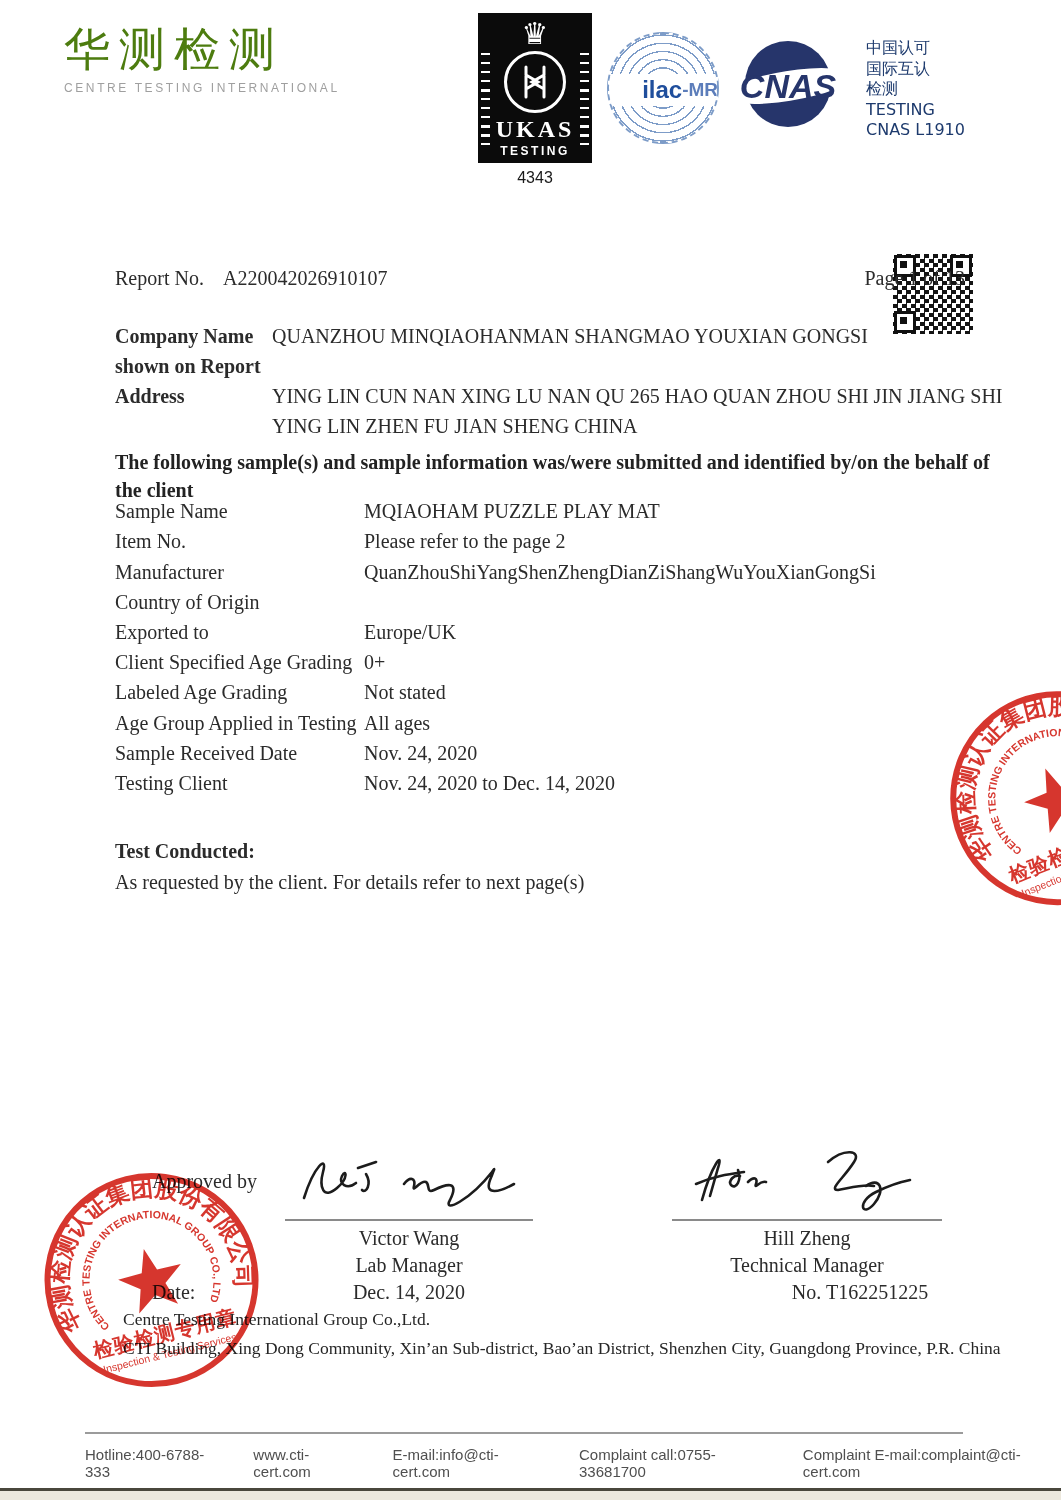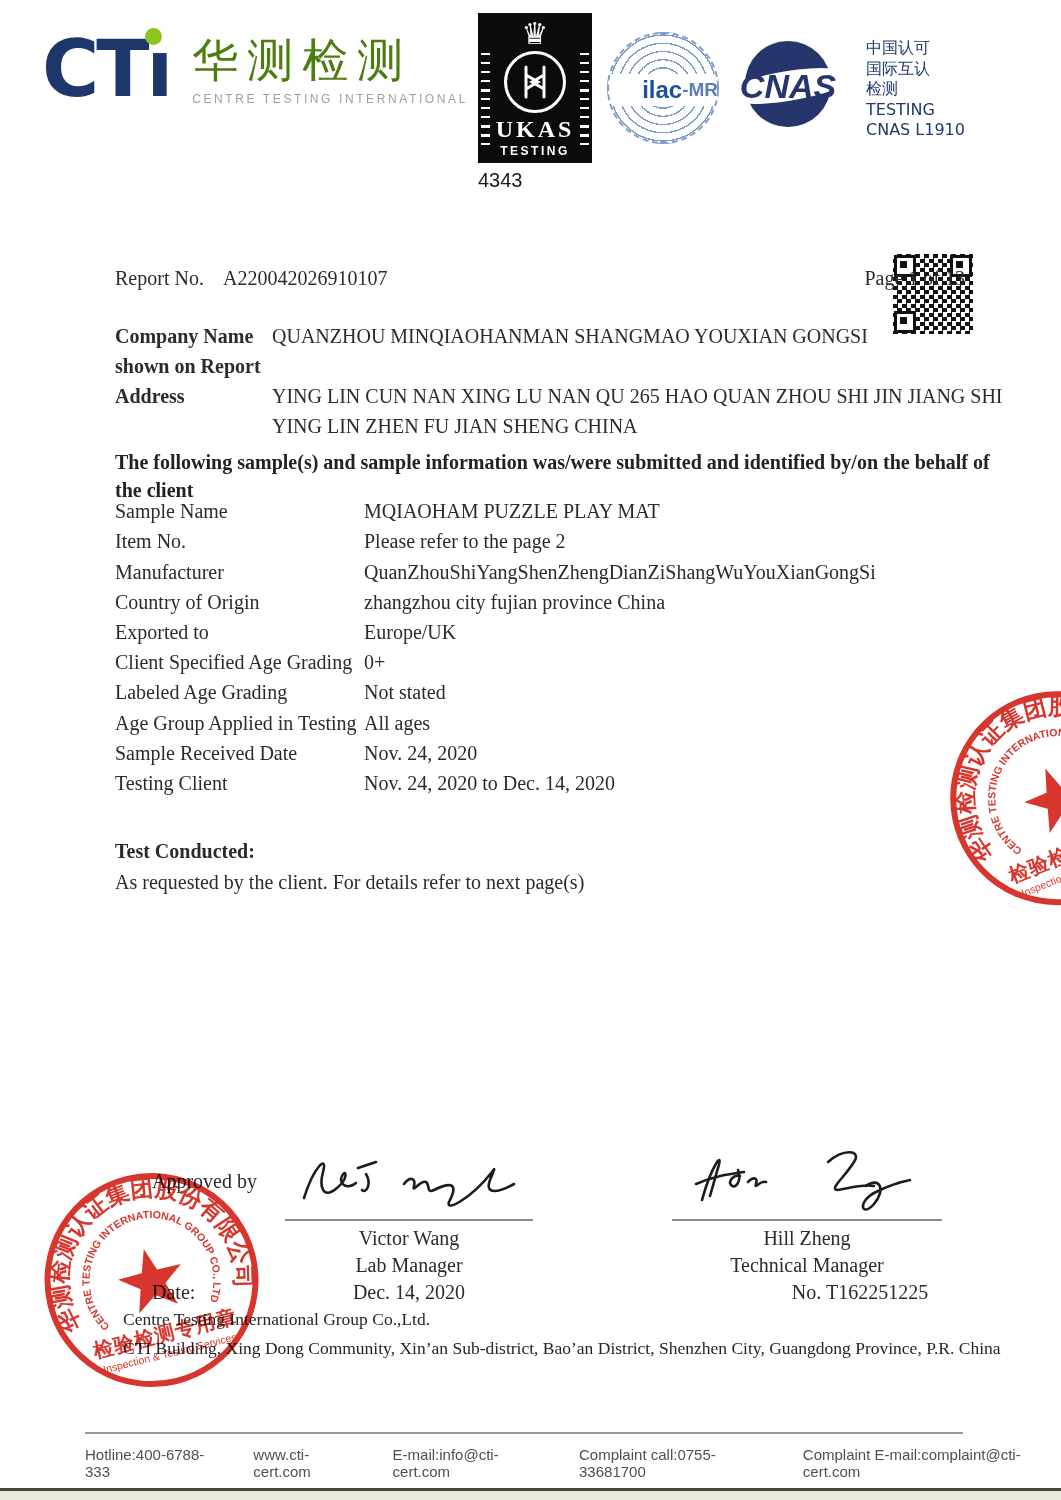--- a/index.html
+++ b/index.html
@@ -22,21 +22,21 @@
   
   .ukas-box{width:114px;height:150px;background:#0b0b0b;display:flex;flex-direction:column;
             align-items:center;position:relative;}
   .ukas-crown{color:#fff;font-size:30px;line-height:34px;margin-top:4px;font-family:"DejaVu Sans",sans-serif;}
   .ukas-circle{width:56px;height:56px;border:3px solid #fff;border-radius:50%;
                display:flex;align-items:center;justify-content:center;}
   .ukas-word{color:#fff;font-size:24px;letter-spacing:3px;font-weight:bold;margin-top:3px;}
   .ukas-testing{color:#fff;font-size:12px;letter-spacing:2.5px;font-weight:bold;margin-top:1px;}
   .ukas-ticks{position:absolute;top:40px;width:9px;height:92px;
               background:repeating-linear-gradient(to bottom,#fff 0 2.5px,transparent 2.5px 9px);}
-  .ukas-num{width:114px;text-align:left;font-size:20px;color:#1a1a1a;font-family:"Liberation Sans",sans-serif;}
+  .ukas-num{width:114px;text-align:center;font-size:16px;color:#1a1a1a;font-family:"Liberation Sans",sans-serif;}
 
   
   .ilac{width:112px;height:112px;border-radius:50%;position:relative;overflow:hidden;
         background:repeating-radial-gradient(circle at 50% 50%, #ffffff 0 3px, #7d9cc8 3px 4.4px, #ffffff 4.4px 8.2px);
         border:2px dashed #7d9cc8;box-sizing:border-box;}
   .ilac-band{position:absolute;left:0;top:40px;width:100%;height:32px;background:#fff;
              display:flex;align-items:center;justify-content:center;padding-left:24px;}
   .ilac-t1{font-family:"Liberation Sans",sans-serif;font-weight:bold;font-size:24px;color:#1f4e9c;}
   .ilac-t2{font-family:"Liberation Sans",sans-serif;font-size:19px;color:#4067ae;font-weight:bold;opacity:.85;}
 
@@ -67,24 +67,20 @@
                 font-size:15px;color:#4f4f4f;}
   .bottom-edge{left:0;right:0;bottom:0;height:9px;background:#ece8dd;border-top:3px solid #4a473c;}
 </style>
 </head>
 <body>
 
 <div class="page">
 
   <div class="abs" style="left:42px;top:30px;">
     <div style="position:relative;display:flex;align-items:flex-end;">
-      <div style="position:relative;">
-        <span class="cti-word"><span>CT</span><span>ı</span></span>
-        <div class="cti-dot abs" style="left:103px;top:-2px;"></div>
-      </div>
       <div style="margin-left:22px;padding-bottom:2px;">
         <div class="cti-cn">华测检测</div>
         <div class="cti-sub" style="margin-top:5px;">CENTRE TESTING INTERNATIONAL</div>
       </div>
     </div>
   </div>
 
   <div class="abs" style="left:478px;top:13px;">
     <div class="ukas-box">
       <div class="ukas-ticks" style="left:3px;"></div>
@@ -157,21 +153,20 @@
   <div class="abs row-label" style="left:115px;top:500px;">Sample Name</div>
   <div class="abs row-value" style="left:364px;top:500px;">MQIAOHAM PUZZLE PLAY MAT</div>
 
   <div class="abs row-label" style="left:115px;top:530px;">Item No.</div>
   <div class="abs row-value" style="left:364px;top:530px;">Please refer to the page 2</div>
 
   <div class="abs row-label" style="left:115px;top:561px;">Manufacturer</div>
   <div class="abs row-value" style="left:364px;top:561px;">QuanZhouShiYangShenZhengDianZiShangWuYouXianGongSi</div>
 
   <div class="abs row-label" style="left:115px;top:591px;">Country of Origin</div>
-  <div class="abs row-value" style="left:364px;top:591px;">zhangzhou city fujian province China</div>
 
   <div class="abs row-label" style="left:115px;top:621px;">Exported to</div>
   <div class="abs row-value" style="left:364px;top:621px;">Europe/UK</div>
 
   <div class="abs row-label" style="left:115px;top:651px;">Client Specified Age Grading</div>
   <div class="abs row-value" style="left:364px;top:651px;">0+</div>
 
   <div class="abs row-label" style="left:115px;top:681px;">Labeled Age Grading</div>
   <div class="abs row-value" style="left:364px;top:681px;">Not stated</div>
 

